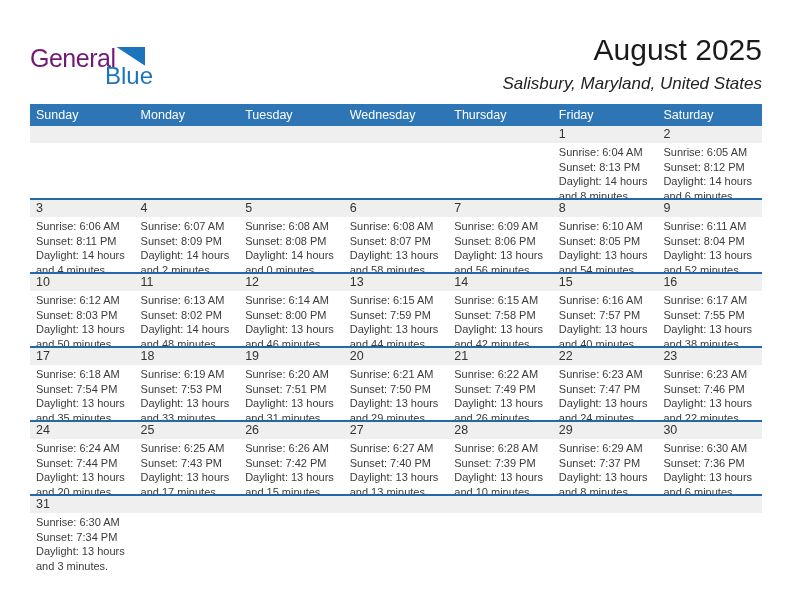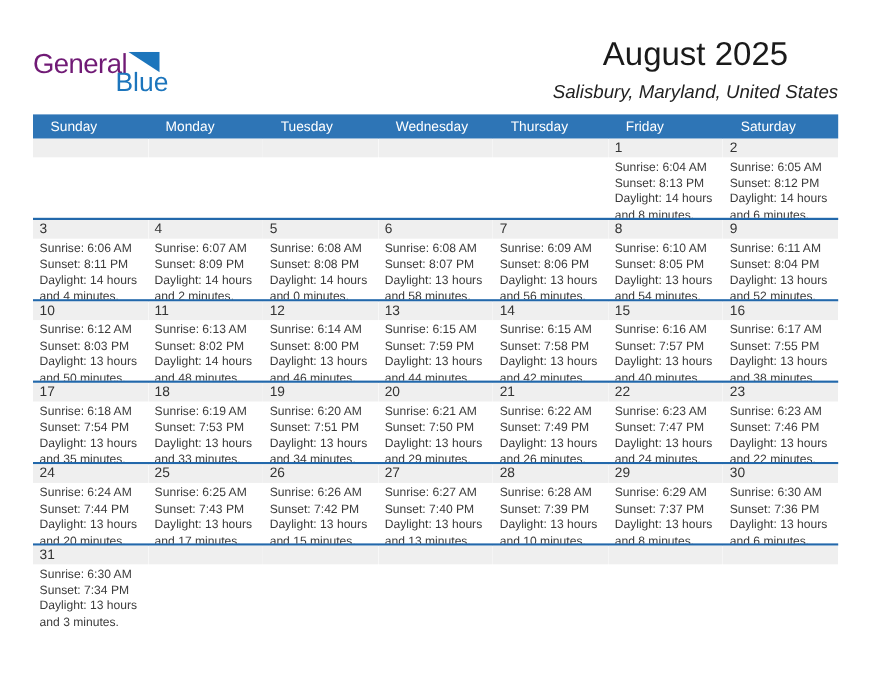--- a/index.html
+++ b/index.html
@@ -36,21 +36,21 @@
     color: #1c75bc;
     font-weight: 500;
     margin-left: 75px;
     margin-top: -7px;
   }
 
   .titles {
     position: absolute;
     right: 30px;
     top: 33px;
-    text-align: center;
+    text-align: right;
   }
   .page-title {
     font-size: 30px;
     color: #1a1a1a;
     font-weight: 400;
     line-height: 34px;
   }
   .page-subtitle {
     font-size: 17px;
     color: #222222;
@@ -68,21 +68,21 @@
   .weekday-row {
     display: grid;
     grid-template-columns: repeat(7, 1fr);
     background: #2e75b6;
     height: 22px;
   }
   .weekday-cell {
     color: #ffffff;
     font-size: 12.5px;
     line-height: 22px;
-    padding-left: 16px;
+    padding-left: 6px;
     overflow: hidden;
     white-space: nowrap;
   }
   .week-row {
     display: grid;
     grid-template-columns: repeat(7, 1fr);
     height: 74px;
   }
   .week-row.with-divider { border-bottom: 2px solid #2268ab; }
   .day-cell { overflow: hidden; }
@@ -292,21 +292,21 @@
             <div>Sunrise: 6:19 AM</div>
             <div>Sunset: 7:53 PM</div>
             <div>Daylight: 13 hours and 33 minutes.</div>
           </div>
         </div>
         <div class="day-cell">
           <div class="day-num">19</div>
           <div class="day-info">
             <div>Sunrise: 6:20 AM</div>
             <div>Sunset: 7:51 PM</div>
-            <div>Daylight: 13 hours and 34 minutes.</div>
+            <div>Daylight: 13 hours and 31 minutes.</div>
           </div>
         </div>
         <div class="day-cell">
           <div class="day-num">20</div>
           <div class="day-info">
             <div>Sunrise: 6:21 AM</div>
             <div>Sunset: 7:50 PM</div>
             <div>Daylight: 13 hours and 29 minutes.</div>
           </div>
         </div>

